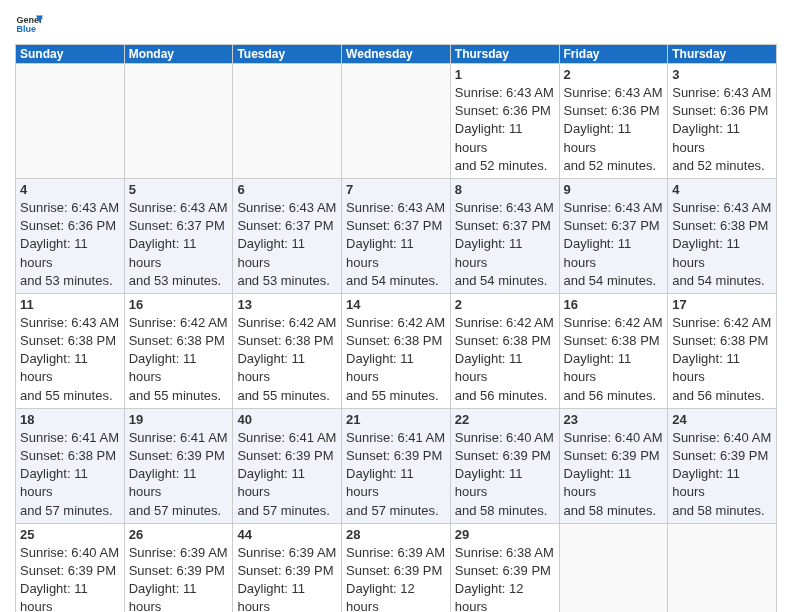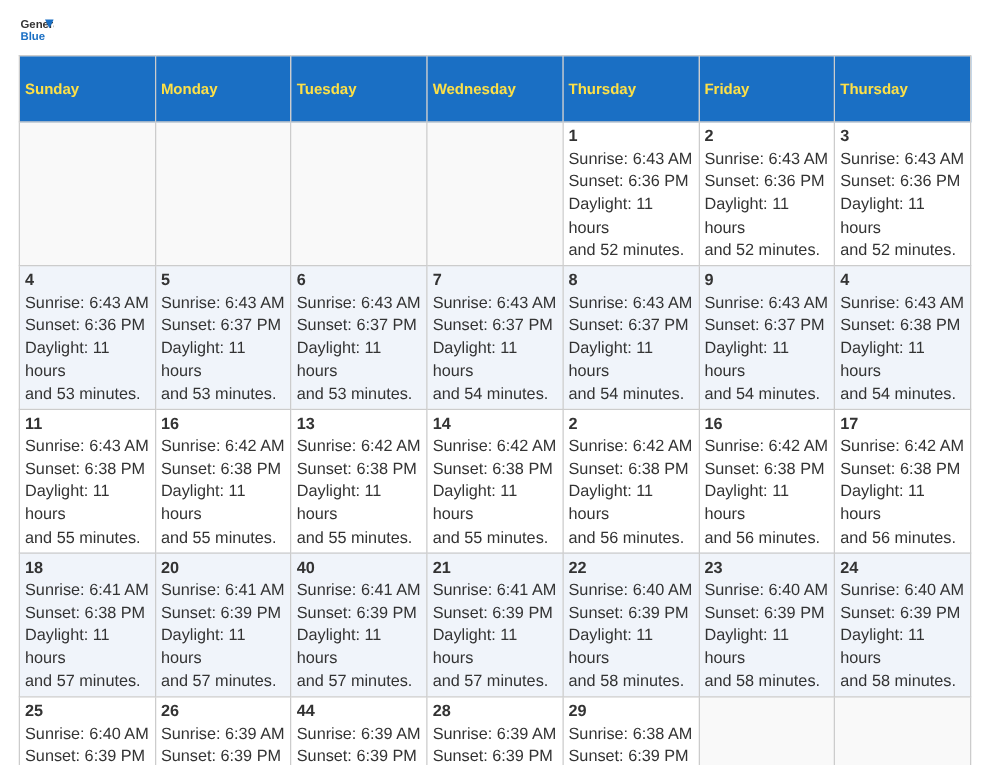--- a/index.html
+++ b/index.html
@@ -43,24 +43,24 @@
       font-size: 14px;
       color: #555;
     }
     table {
       width: 100%;
       border-collapse: collapse;
       table-layout: fixed;
     }
     th {
       background-color: #1a6fc4;
-      color: #fde047;
+      color: #ffffff;
       font-size: 12px;
       font-weight: bold;
-      padding: 19px 4px;
+      padding: 2px 4px;
       text-align: left;
       border: 1px solid #ccc;
     }
     td {
       border: 1px solid #ccc;
       vertical-align: top;
       padding: 3px 4px;
       height: 82px;
       background: #fff;
       font-size: 10px;
@@ -200,21 +200,21 @@
             <span class="day-num">17</span>
             <div class="day-info">Sunrise: 6:42 AM<br>Sunset: 6:38 PM<br>Daylight: 11 hours<br>and 56 minutes.</div>
           </td>
         </tr>
         <tr class="row-even">
           <td>
             <span class="day-num">18</span>
             <div class="day-info">Sunrise: 6:41 AM<br>Sunset: 6:38 PM<br>Daylight: 11 hours<br>and 57 minutes.</div>
           </td>
           <td>
-            <span class="day-num">20</span>
+            <span class="day-num">19</span>
             <div class="day-info">Sunrise: 6:41 AM<br>Sunset: 6:39 PM<br>Daylight: 11 hours<br>and 57 minutes.</div>
           </td>
           <td>
             <span class="day-num">40</span>
             <div class="day-info">Sunrise: 6:41 AM<br>Sunset: 6:39 PM<br>Daylight: 11 hours<br>and 57 minutes.</div>
           </td>
           <td>
             <span class="day-num">21</span>
             <div class="day-info">Sunrise: 6:41 AM<br>Sunset: 6:39 PM<br>Daylight: 11 hours<br>and 57 minutes.</div>
           </td>

